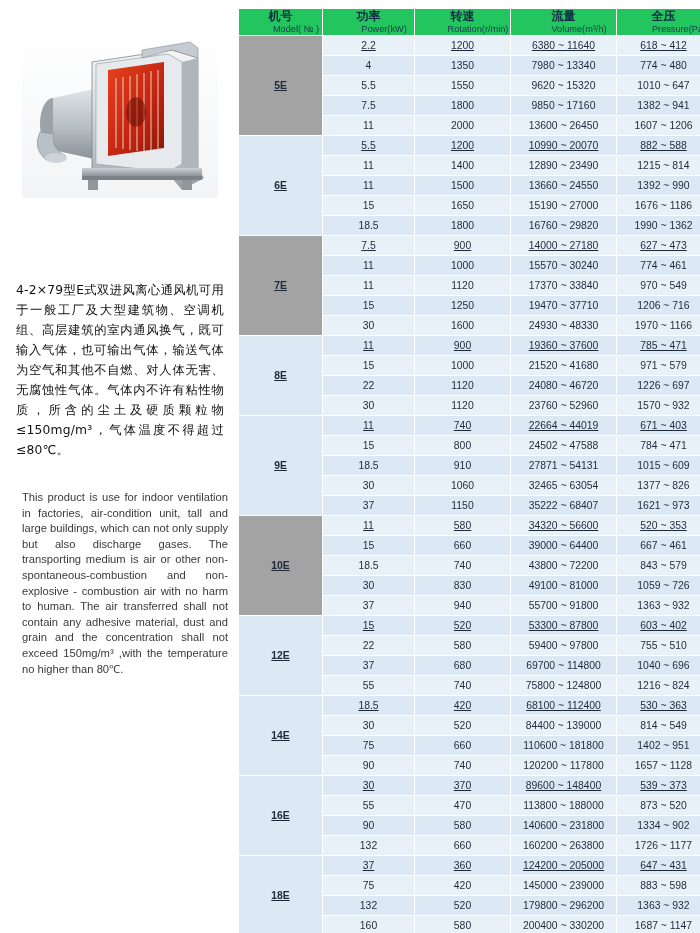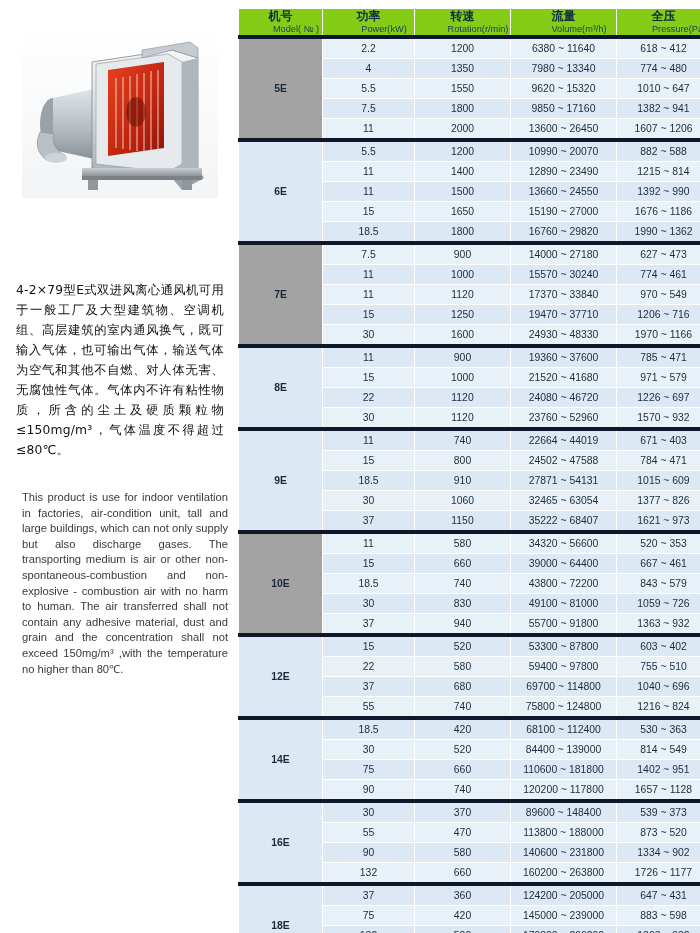--- a/index.html
+++ b/index.html
@@ -84,21 +84,21 @@
     border: 1px solid #ffffff;
     text-align: center;
     vertical-align: middle;
     font-size: 10.4px;
     color: #1c2a3a;
     padding: 0;
     height: 19px;
     font-family: "Liberation Sans", sans-serif;
   }
   thead th {
-    background: #84cc16;
+    background: #22c55e;
     height: 34px;
     padding: 2px 0;
   }
   thead th .h-cn {
     display: block;
     font-size: 12px;
     font-weight: bold;
     color: #102a43;
     font-family: "DejaVu Sans", sans-serif;
     line-height: 14px;
@@ -118,21 +118,22 @@
     background: #dce9f4;
   }
   td.model {
     background: #a3a3a3;
     font-size: 12px;
     font-weight: bold;
     color: #132b42;
     font-family: "DejaVu Sans", sans-serif;
   }
   tbody tr.group-start td {
-    border-top: 4px solid #0f172a;
+    border-top: 1px solid #0f172a;
+    text-decoration: underline;
   }
 </style>
 </head>
 <body>
 
 <div class="page">
 
   <div class="left-col">
 
     <div class="product-photo">

